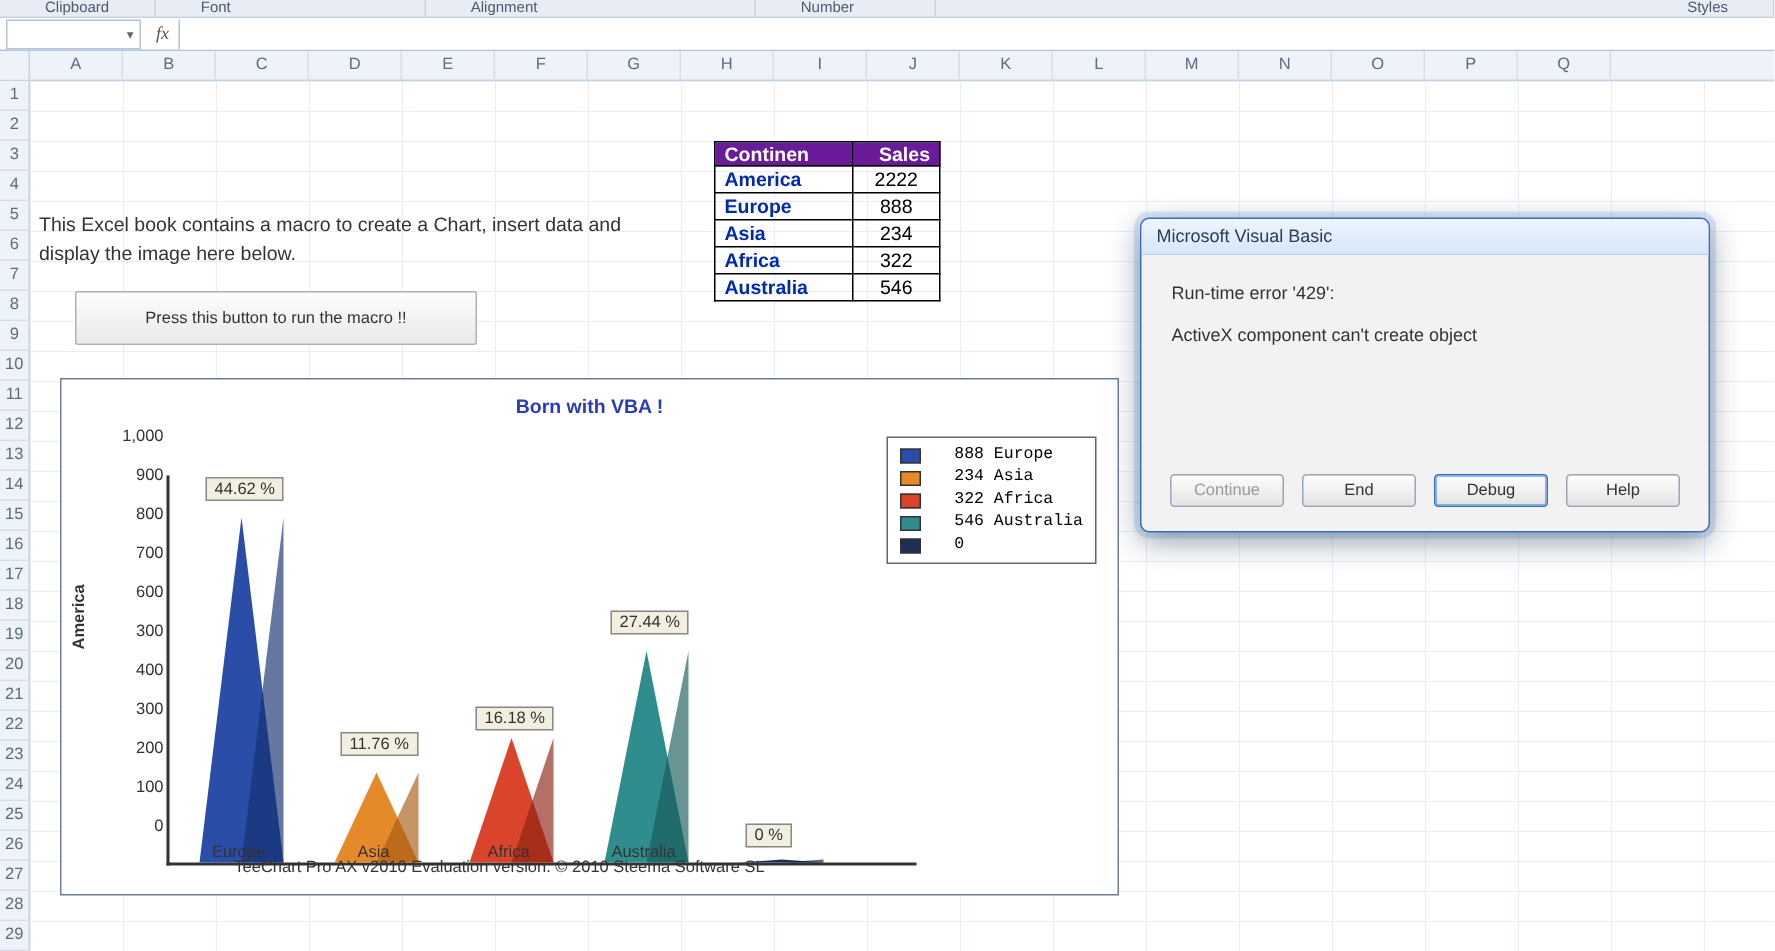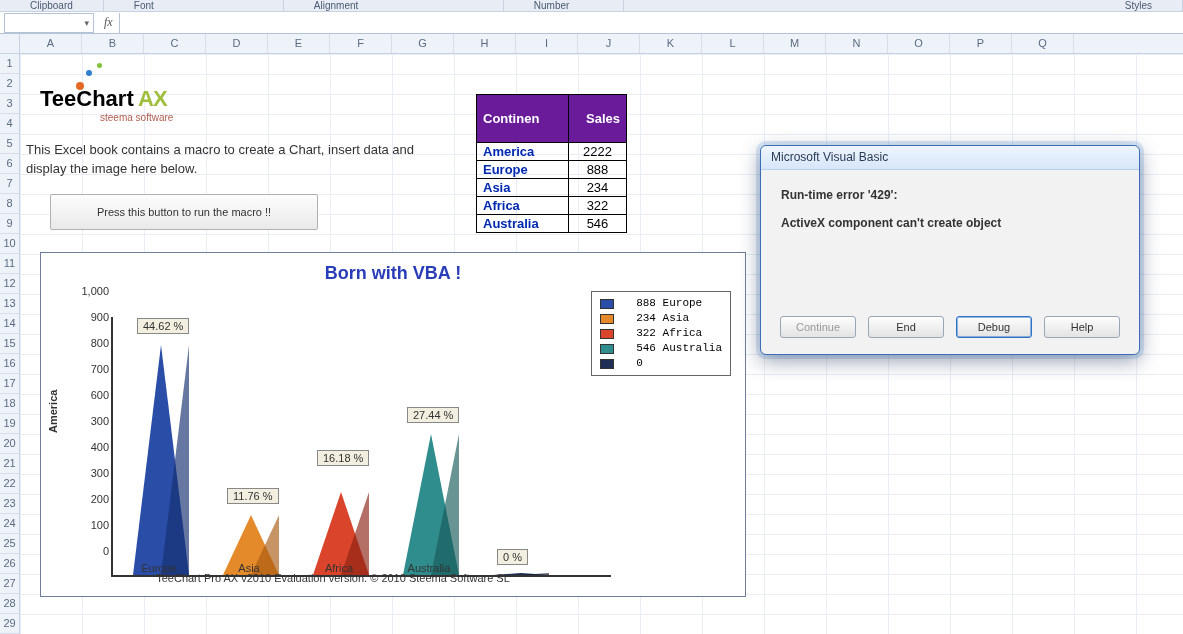--- a/index.html
+++ b/index.html
@@ -83,32 +83,32 @@
     line-height:19px;
   }
   .macro-button {
     position:absolute; top:140px; left:30px; width:268px; height:36px;
     background:linear-gradient(#fdfdfd,#e9e9e9); border:1px solid #b0b0b0; border-radius:2px;
     font-size:11px; color:#333; cursor:pointer;
   }
   .data-table {
     position:absolute; top:40px; left:456px; border:1px solid #000; border-collapse:collapse; font-size:13px;
   }
-  .data-table th { background:#6a1b9a; color:#fff; font-weight:bold; padding:16px 6px; border:1px solid #000; text-align:left;}
+  .data-table th { background:#6a1b9a; color:#fff; font-weight:bold; padding:0 6px; border:1px solid #000; text-align:left;}
   .data-table th.sales { text-align:right; }
   .data-table td { border:1px solid #000; padding:1px 6px; }
   .data-table td.reg { color:#0028b0; font-weight:bold; }
   .data-table td.num { text-align:center; color:#000; }
 
   
   .chart-box {
     position:absolute; top:198px; left:20px; width:706px; height:345px;
     border:1px solid #6f7d9c; background:#fff;
   }
-  .chart-title { text-align:center; color:#2a3db9; font-weight:bold; font-size:18px; margin-top:10px;}
+  .chart-title { text-align:center; color:#2a3db9; font-weight:bold; font-size:13px; margin-top:10px;}
   .y-label {
     position:absolute; left:6px; top:180px; transform: rotate(-90deg); transform-origin:left top;
     font-size:11px; color:#333; font-weight:bold;
   }
   .plot {
     position:absolute; left:70px; top:40px; width:500px; height:260px;
     border-left:2px solid #333; border-bottom:2px solid #333;margin-top:24px;
   }
   .y-ticks { position:absolute; left:36px; top:32px; height:260px; width:32px; font-size:11px; color:#333; text-align:right;}
   .y-ticks div { position:absolute; right:0; width:32px; }
@@ -136,21 +136,21 @@
     position:absolute; top:145px; left:760px; width:380px; height:210px;
     background:#f2f2f2; border:1px solid #3a6fb7; border-radius:6px;
     box-shadow: 0 6px 20px rgba(20,40,80,.45), 0 0 0 4px rgba(120,170,230,.25);
     font-size:12px;
   }
   .vb-title {
     background:linear-gradient(#eef5fe,#d7e6f9); height:24px; border-radius:6px 6px 0 0;
     padding:4px 10px; color:#2b3a55; font-size:12px; border-bottom:1px solid #b9cfea;
   }
   .vb-body { padding:18px 20px; color:#333; }
-  .vb-body p { margin:0 0 14px 0;font-weight:bold; }
+  .vb-body p { margin:0 0 14px 0; }
   .vb-buttons { position:absolute; bottom:16px; left:0; right:0; display:flex; justify-content:center; gap:12px; }
   .vb-btn { width:76px; height:22px; background:linear-gradient(#fdfdfd,#e3e3e3); border:1px solid #9aa6b8; border-radius:3px; font-size:11px; color:#333; cursor:pointer;}
   .vb-btn[disabled]{ color:#9a9a9a; cursor:default;}
   .vb-btn.focused { border:1px solid #2f72c9; box-shadow:0 0 0 1px rgba(47,114,201,.5) inset; }
 </style>
 </head>
 <body>
 
 <div class="ribbon-top">
   <div class="seg">Clipboard</div>
@@ -217,31 +217,20 @@
       <div class="row-h">23</div>
       <div class="row-h">24</div>
       <div class="row-h">25</div>
       <div class="row-h">26</div>
       <div class="row-h">27</div>
       <div class="row-h">28</div>
       <div class="row-h">29</div>
     </div>
   <div class="cells">
 
-    <div class="logo">
-      <div class="dots">
-          <span class="d1"></span>
-          <span class="d2"></span>
-          <span class="d3"></span>
-        </div>
-      <div class="top">
-        <span class="tee">Tee</span><span class="chart">Chart</span><span class="ax"> AX</span>
-      </div>
-      <div class="sub">steema software</div>
-    </div>
 
     <div class="desc-text">This Excel book contains a macro to create a Chart, insert data and display the image here below.</div>
 
     <button class="macro-button">Press this button to run the macro !!</button>
 
     <table class="data-table">
       <tbody>
           <tr>
         <th style="width:92px">Continen</th>
         <th class="sales" style="width:58px">Sales</th>
@@ -290,21 +279,21 @@
         </div>
       <div class="plot" id="plot">
           <div class="pyramid" style="left: 20px; border-width: 0px 28px 230.88px; border-color: transparent transparent rgb(42, 77, 168);"></div>
           <div class="pyr-shadow" style="left: 48px; border-width: 0px 0px 230.88px 28px; border-color: transparent transparent rgb(20, 48, 110);"></div>
           <div class="marker" style="left: 24px; bottom: 240.88px;">44.62 %</div>
           <div class="pyramid" style="left: 110px; border-width: 0px 28px 60.84px; border-color: transparent transparent rgb(229, 138, 42);"></div>
           <div class="pyr-shadow" style="left: 138px; border-width: 0px 0px 60.84px 28px; border-color: transparent transparent rgb(168, 90, 18);"></div>
           <div class="marker" style="left: 114px; bottom: 70.84px;">11.76 %</div>
           <div class="pyramid" style="left: 200px; border-width: 0px 28px 83.72px; border-color: transparent transparent rgb(217, 68, 42);"></div>
           <div class="pyr-shadow" style="left: 228px; border-width: 0px 0px 83.72px 28px; border-color: transparent transparent rgb(140, 36, 20);"></div>
-          <div class="marker" style="left: 204px; bottom: 109px;">16.18 %</div>
+          <div class="marker" style="left: 204px; bottom: 88px;">16.18 %</div>
           <div class="pyramid" style="left: 290px; border-width: 0px 28px 141.96px; border-color: transparent transparent rgb(47, 141, 141);"></div>
           <div class="pyr-shadow" style="left: 318px; border-width: 0px 0px 141.96px 28px; border-color: transparent transparent rgb(24, 90, 90);"></div>
           <div class="marker" style="left: 294px; bottom: 151.96px;">27.44 %</div>
           <div class="pyramid" style="left: 380px; border-width: 0px 28px 2px; border-color: transparent transparent rgb(30, 46, 85);"></div>
           <div class="pyr-shadow" style="left: 408px; border-width: 0px 0px 2px 28px; border-color: transparent transparent rgb(13, 21, 48);"></div>
           <div class="marker" style="left: 384px; bottom: 10px;">0 %</div>
         </div>
 
       <div class="legend" id="legend">
           <div>

